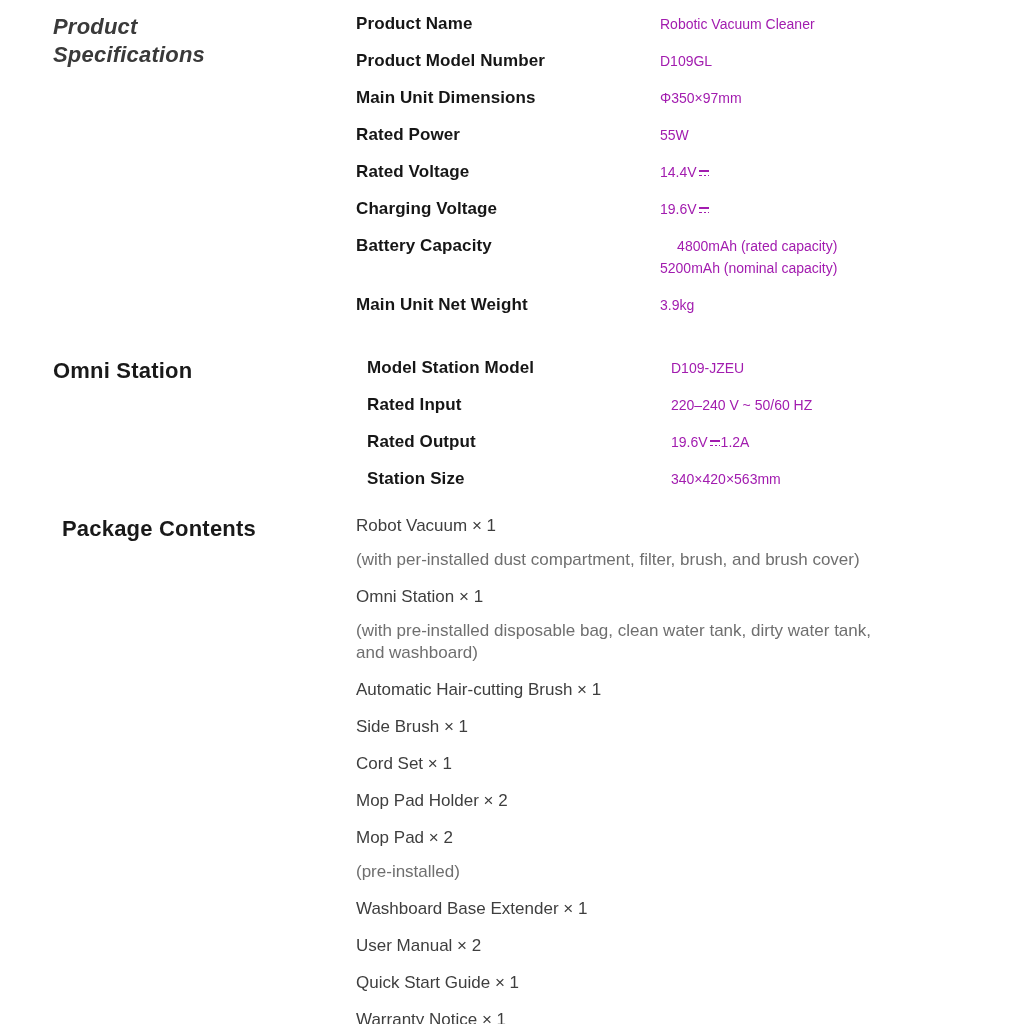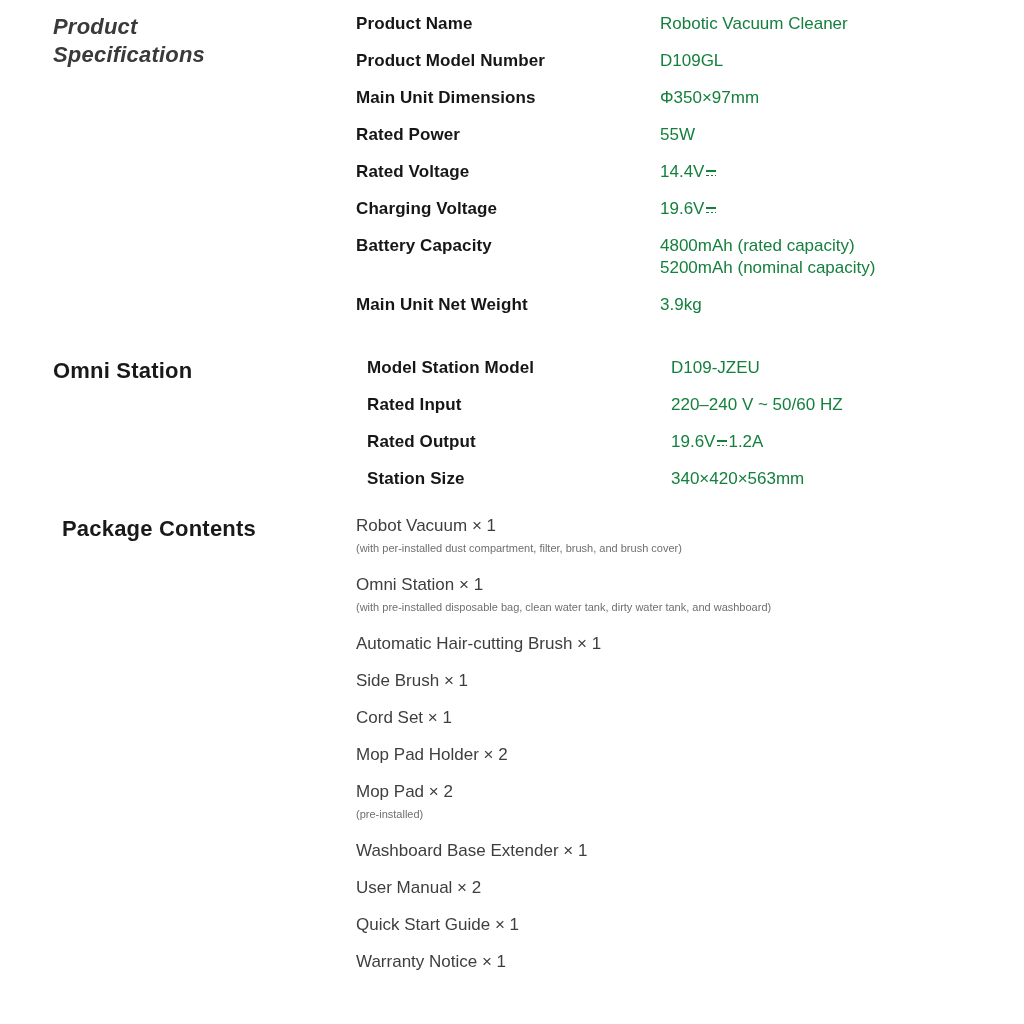--- a/index.html
+++ b/index.html
@@ -54,36 +54,37 @@
   .spec-label {
     width: 304px;
     flex-shrink: 0;
     font-size: 17px;
     font-weight: 700;
     line-height: 22px;
     color: #161616;
     letter-spacing: 0.1px;
   }
   .spec-value {
-    font-size: 17px;
+    font-size: 14px;
     font-weight: 400;
     line-height: 22px;
-    color: #15803d;
+    color: #a21caf;
     white-space: pre-line;
+    text-align: right;
   }
   .pkg-item { margin-bottom: 15px; }
   .pkg-name {
     font-size: 17px;
     font-weight: 400;
     line-height: 22px;
     color: #3e3e3e;
   }
   .pkg-note {
-    margin-top: 0;
-    font-size: 11px;
+    margin-top: 12px;
+    font-size: 17px;
     font-weight: 400;
     line-height: 22px;
     color: #6f6f6f;
     max-width: 520px;
   }
   
   .dc-symbol {
     display: inline-block;
     width: 12px;
     height: 10px;

